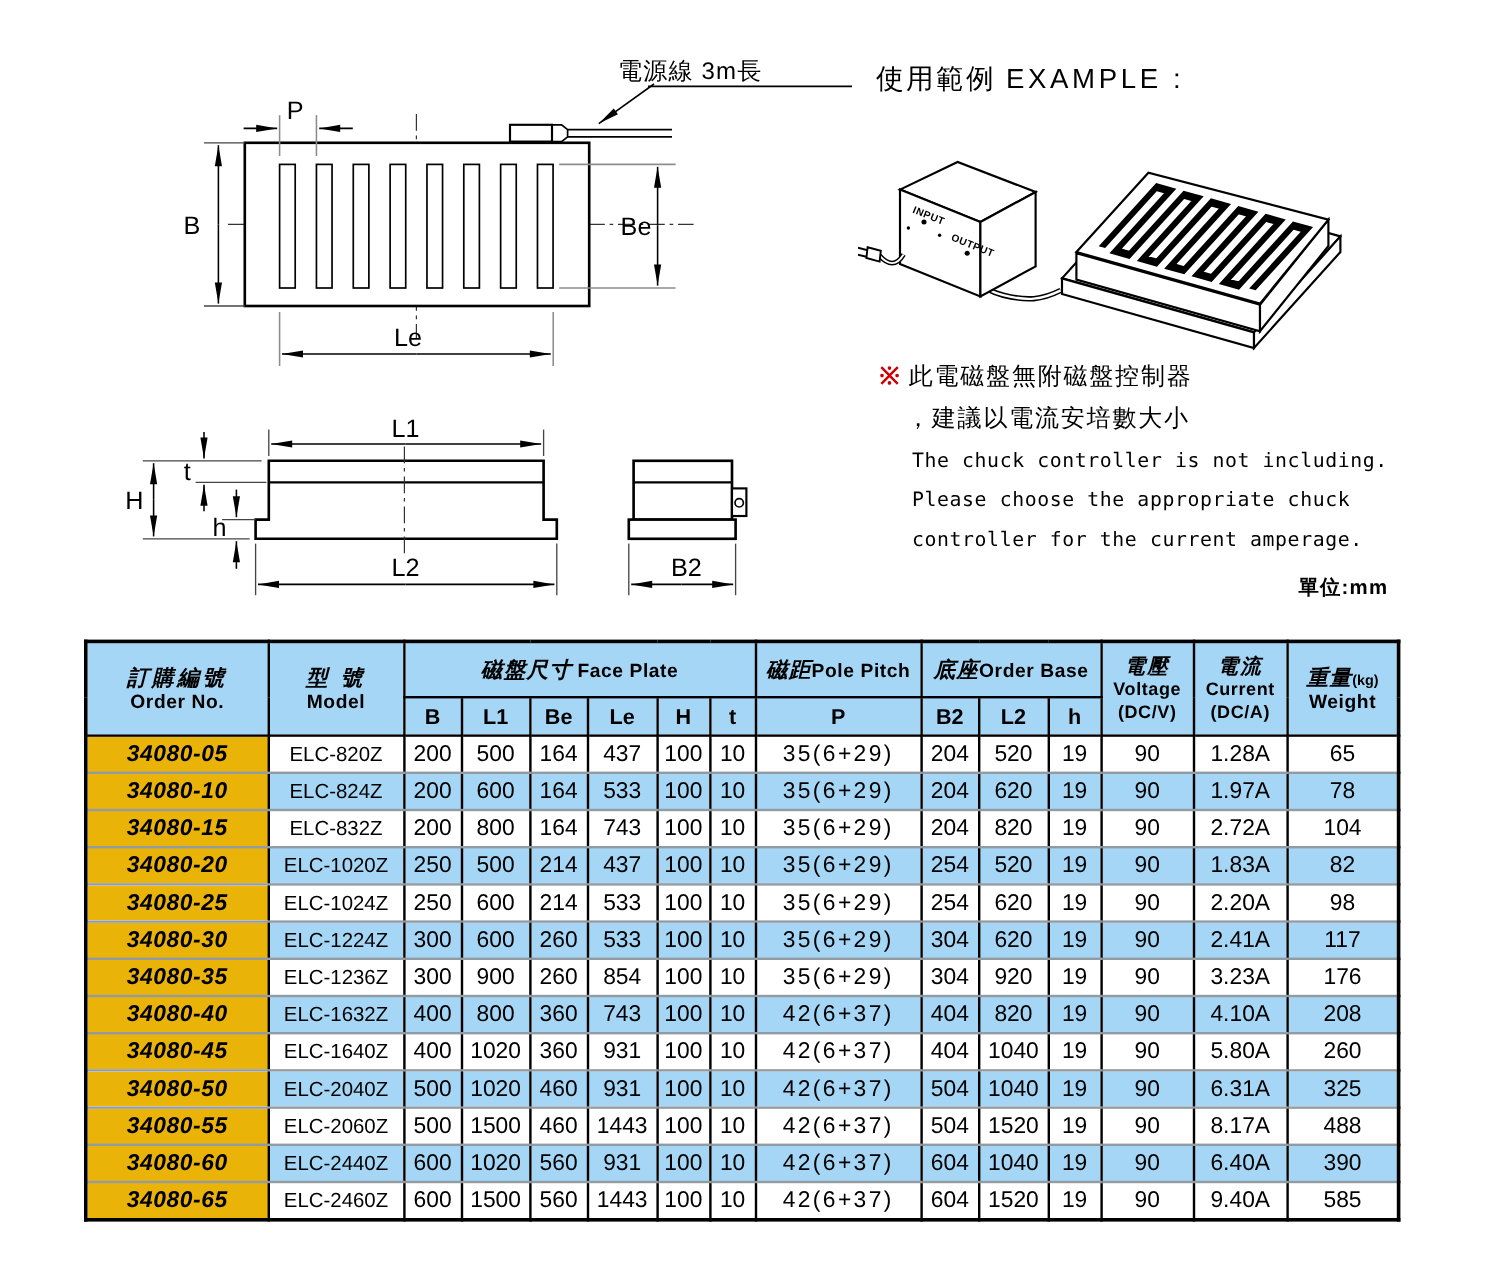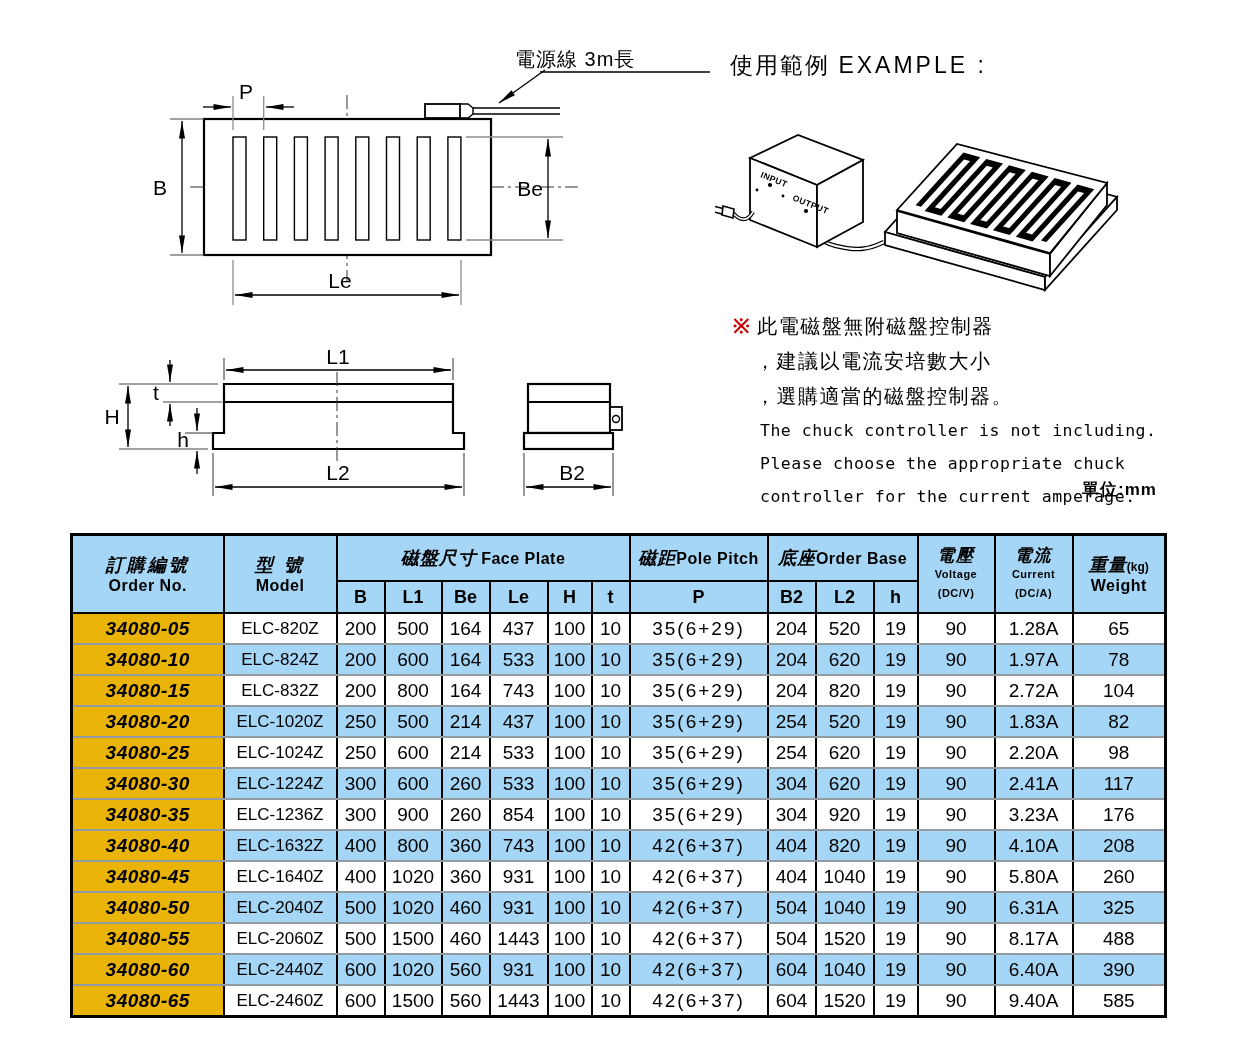--- a/index.html
+++ b/index.html
@@ -15,41 +15,41 @@
   .ext{stroke:#8d8d8d;stroke-width:1.3;fill:none;}
   .ext2{stroke:#444;stroke-width:1.1;fill:none;}
   .cl{stroke:#333;stroke-width:1;stroke-dasharray:14 4 3 4;fill:none;}
   .dim{stroke:#000;stroke-width:1.3;fill:none;marker-end:url(#arr);}
   .dlab{font-size:21px;fill:#000;}
   .cordlab{font-size:20px;fill:#000;letter-spacing:1px;}
 
   
   .ex-title{left:730px;top:50px;font-size:23px;letter-spacing:2px;white-space:nowrap;}
   .ex-title .en{letter-spacing:3px;}
-  .note{left:733px;top:297px;width:480px;margin-top:12px;}
+  .note{left:733px;top:297px;width:480px;}
   .note .zh{font-size:20px;line-height:35px;letter-spacing:1.5px;white-space:nowrap;}
   .note .zh.ind{padding-left:22px;}
   .note .marker{color:#cc0000;font-weight:bold;margin-right:6px;}
   .note .en{font-family:"DejaVu Sans Mono",monospace;font-size:16.5px;line-height:33px;
             padding-left:27px;letter-spacing:0.5px;white-space:nowrap;}
   .unit{left:1082px;top:478px;font-size:17px;font-weight:bold;letter-spacing:1px;}
 
   
   .tblwrap{left:70px;top:533px;}
   table{border-collapse:collapse;table-layout:fixed;width:1094px;border:3px solid #000;}
   th,td{padding:0;text-align:center;vertical-align:middle;white-space:nowrap;overflow:hidden;}
   th{border:2px solid #000;background:#a5d6f5;font-weight:bold;}
   thead tr.hr1 th{height:44px;}
   thead tr.hr2 th{height:30px;font-size:18px;}
   .th-zh{font-size:18px;letter-spacing:3px;font-style:italic;}
   .th-en{font-size:16px;letter-spacing:0.5px;}
   .th-mix .th-zh{letter-spacing:1px;}
   .th-stack div{line-height:19px;}
   .th-stack .th-zh{font-size:17px;letter-spacing:2px;}
-  .th-stack .th-en{font-size:11px;}
+  .th-stack .th-en{font-size:15px;}
   .kg{font-size:12px;font-weight:bold;}
   td{height:29px;font-size:19px;border-left:2px solid #000;border-right:2px solid #000;
      border-top:2px solid #929aa2;border-bottom:2px solid #929aa2;background:#fff;}
   thead th{border-bottom:2px solid #000;}
   td.blue{background:#a5d6f5;}
   td.c-order{background:#eab308;font-weight:bold;font-style:italic;letter-spacing:0.5px;}
   td.c-model{font-size:17px;}
   tbody td:nth-child(9){letter-spacing:2px;}
 </style>
 </head>
@@ -224,21 +224,20 @@
     <path d="M753,212 C747,222 740,221 733,213" stroke="#fff" stroke-width="1.6" fill="none"></path>
     <polygon points="723,206 734,209 733,218 722,215" fill="#fff" stroke="#000" stroke-width="1.6"></polygon>
     <line x1="715" y1="206.5" x2="723" y2="208.5" stroke="#000" stroke-width="1.6"></line>
     <line x1="714" y1="212" x2="722" y2="214" stroke="#000" stroke-width="1.6"></line>
   </g>
 </svg>
 
 <div class="abs note">
   <div class="zh"><span class="marker">※</span><span>此電磁盤無附磁盤控制器</span></div>
   <div class="zh ind">，建議以電流安培數大小</div>
-  <div class="zh ind">，選購適當的磁盤控制器。</div>
   <div class="en">The chuck controller is not including.</div>
   <div class="en">Please choose the appropriate chuck</div>
   <div class="en">controller for the current amperage.</div>
 </div>
 
 <div class="abs unit">單位:mm</div>
 
 <div class="abs tblwrap">
 <table>
   <colgroup>

